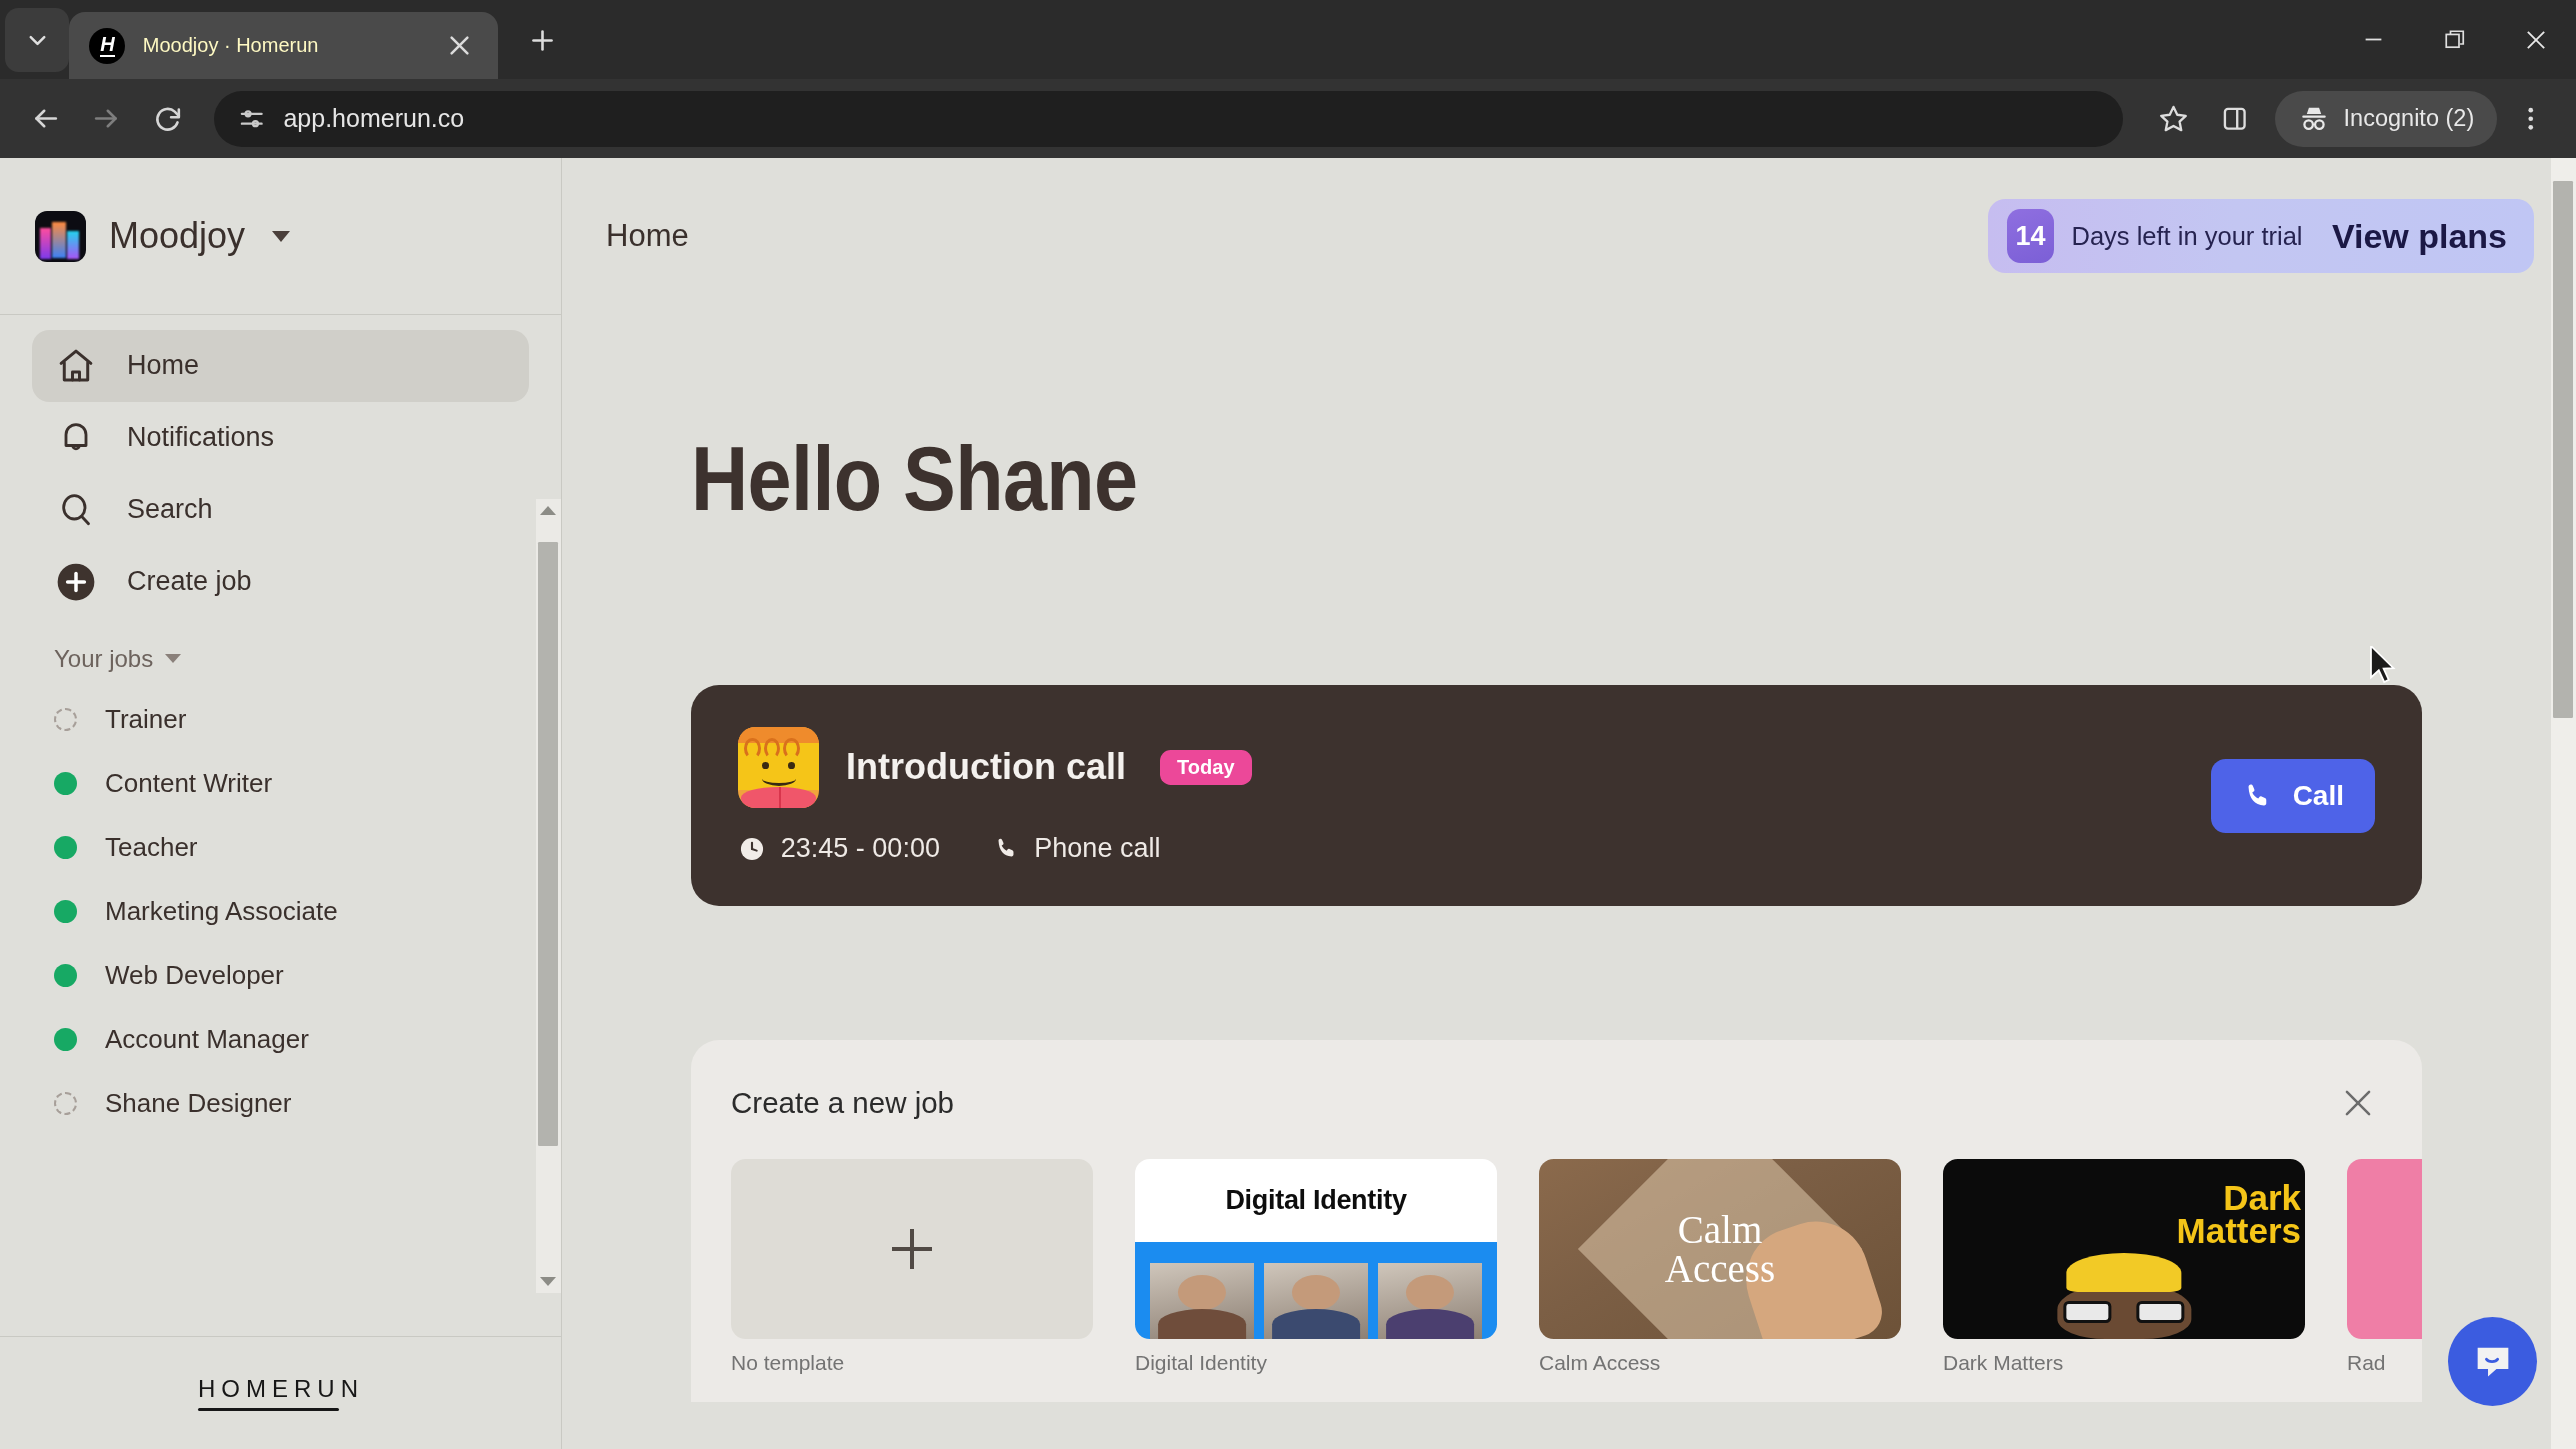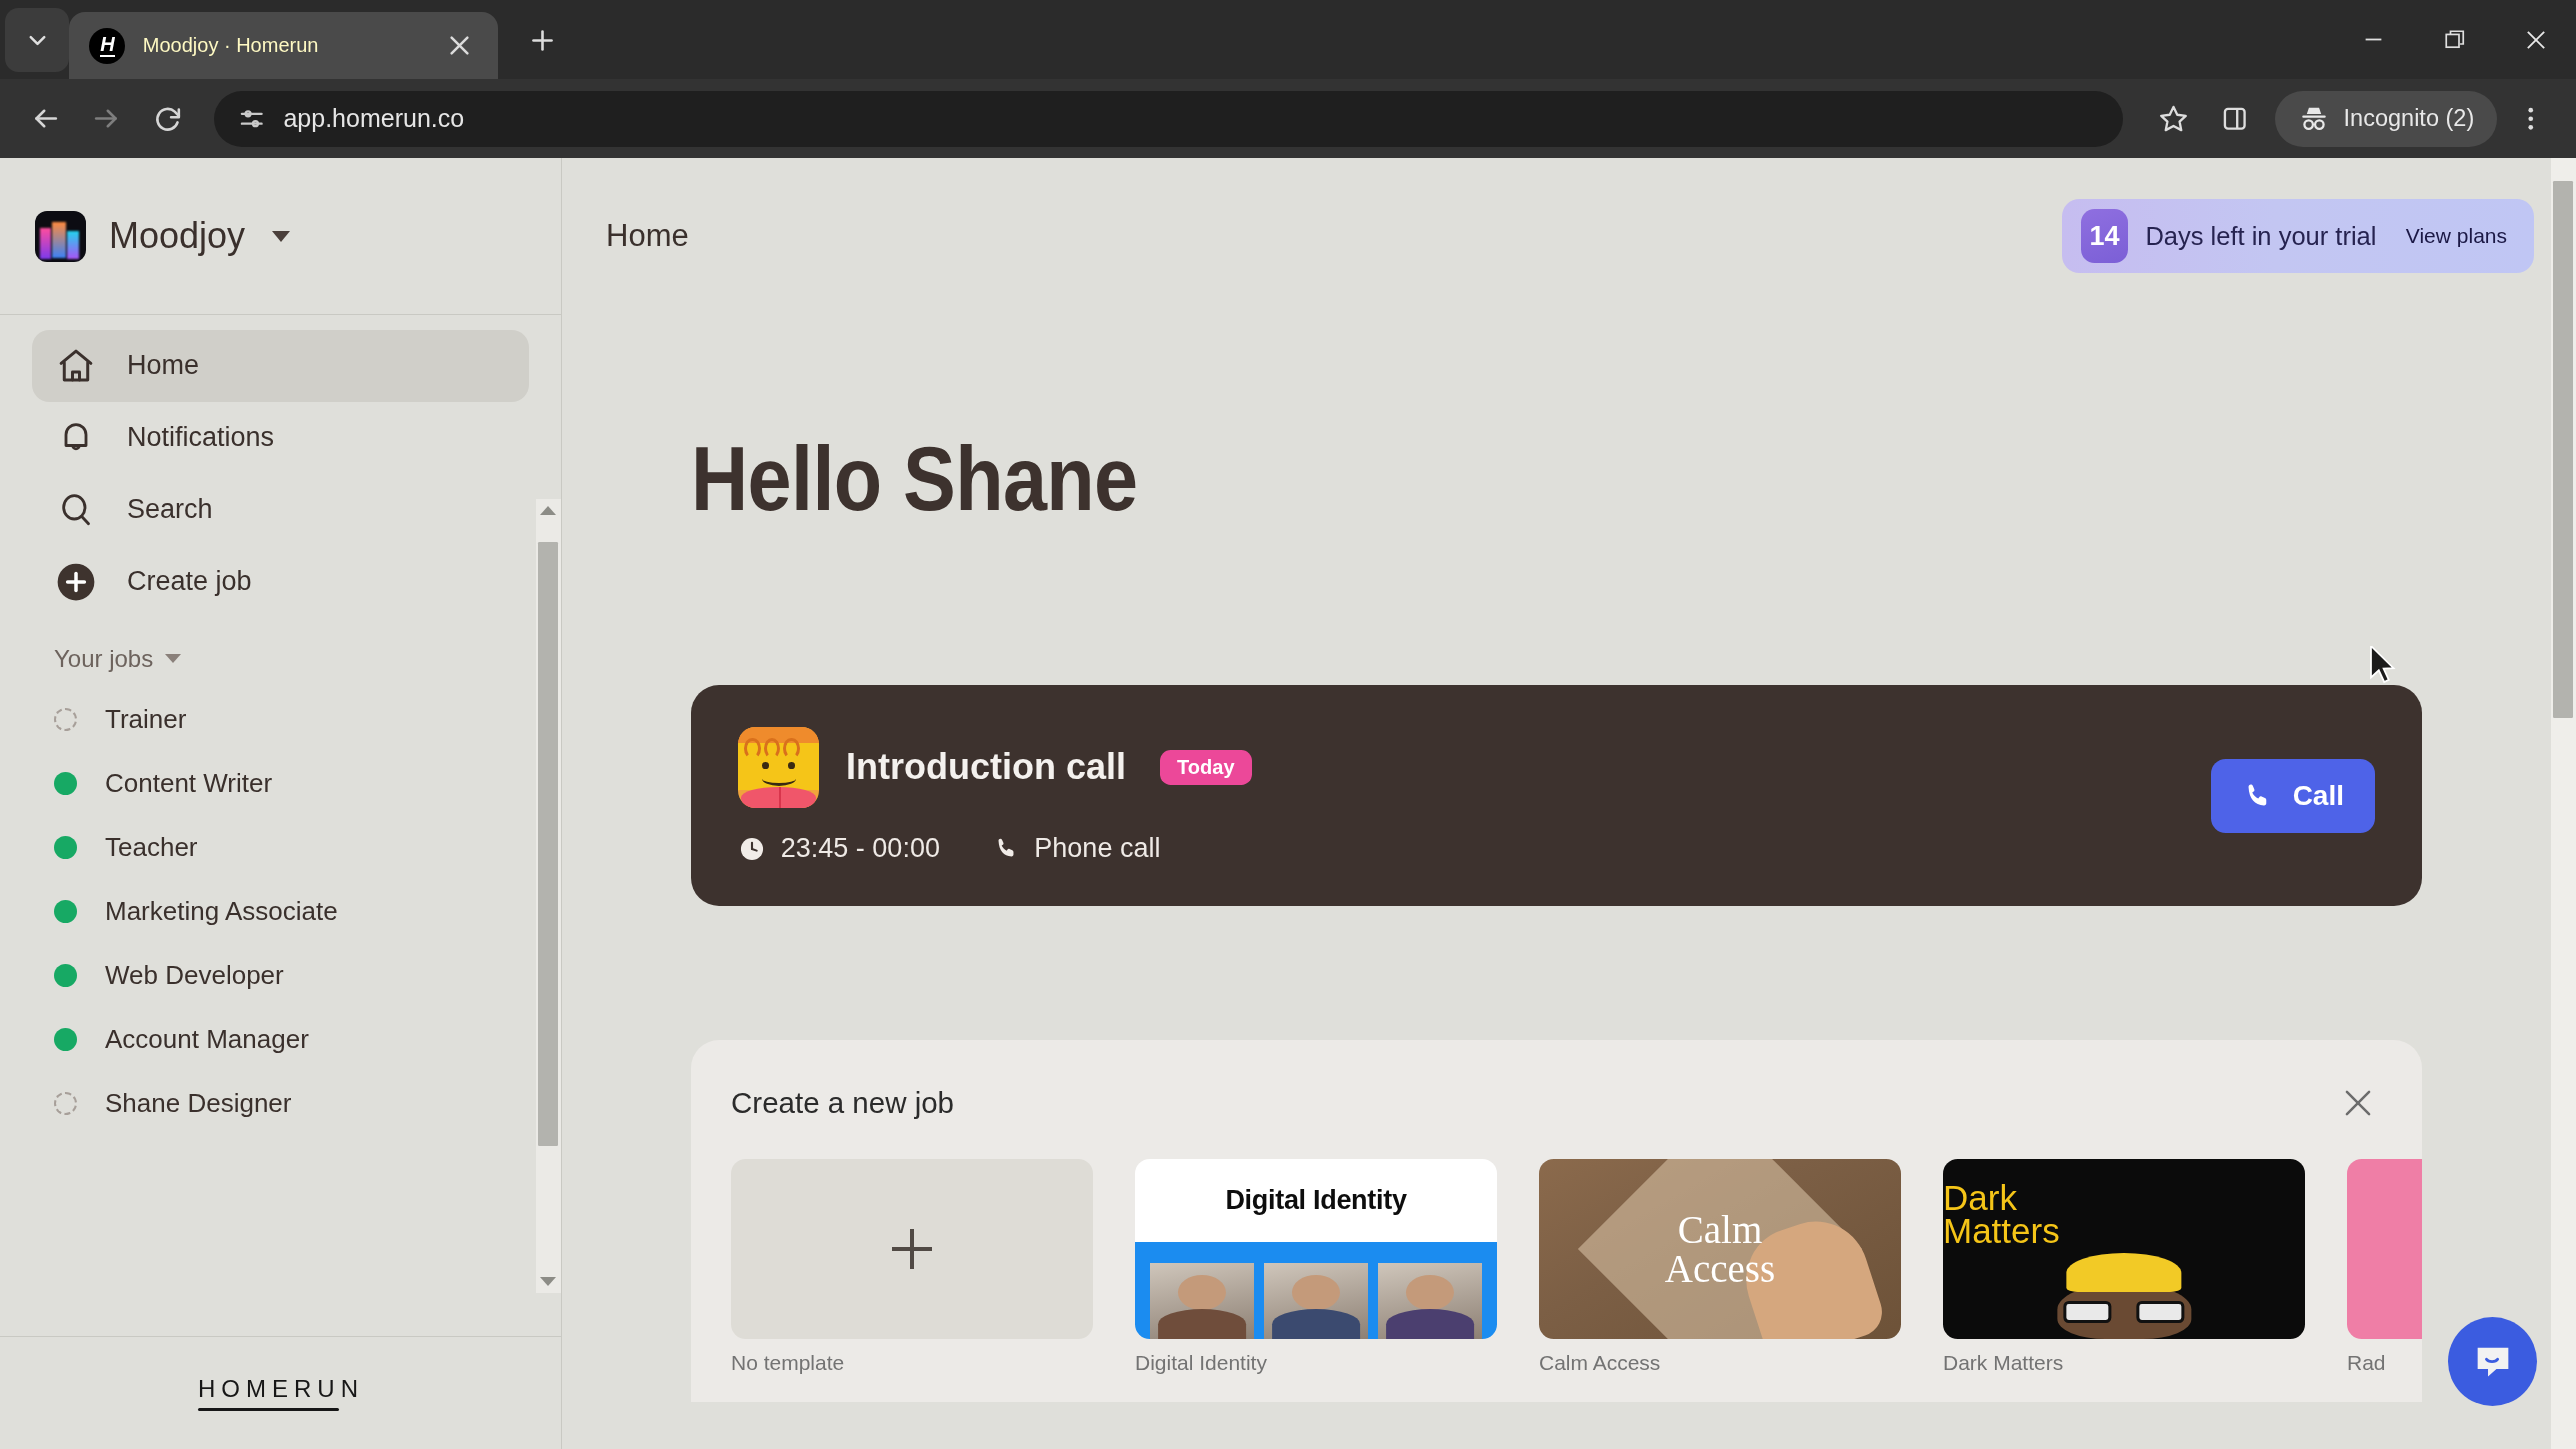--- a/index.html
+++ b/index.html
@@ -135,21 +135,21 @@
     background:linear-gradient(90deg,#c6bdf0 0%, #c3c6f2 45%, #c0c6f4 100%);
     display:flex; align-items:center; padding:0 19px; gap:17.4px;
   }
   #trial-badge {
     width:47px; height:54px; border-radius:13.4px;
     background:linear-gradient(160deg,#8f6fe0,#7b5fd6);
     display:flex; align-items:center; justify-content:center;
     color:#fff; font-size:27px; font-weight:600;
   }
   #trial-text { font-size:25.5px; color:#262350; }
-  #trial-cta { font-size:21px; color:#1b1845; font-weight:400; margin-left:12px; margin-right:8px; }
+  #trial-cta { font-size:34px; color:#1b1845; font-weight:700; margin-left:12px; margin-right:8px; }
 
   #content { padding:0 42px; position:relative; }
   #greeting {
     font-size:90px; font-weight:800; color:#3d322e; letter-spacing:-0.7px;
     margin-top:114px; margin-left:85px;
     transform:scaleX(0.88); transform-origin:left center;
   }
 
   
   #event-card {
@@ -221,22 +221,22 @@
   .ca-bg { position:absolute; inset:0; background:linear-gradient(150deg,#8b6a4c 0%,#7c5f45 40%,#6d5238 100%); }
   .ca-diamond { position:absolute; left:50%; top:50%; width:201px; height:201px;
     transform:translate(-50%,-50%) rotate(45deg); background:rgba(222,200,172,0.55); }
   .ca-hand { position:absolute; right:8%; bottom:-6%; width:34%; height:70%;
     background:#d5a77e; border-radius:42% 42% 20% 20%; transform:rotate(-18deg); }
   .ca-text { position:absolute; inset:0; display:flex; flex-direction:column;
     align-items:center; justify-content:center; color:#fff;
     font-family:"Liberation Serif", serif; font-size:39px; line-height:1.0; font-weight:400; }
 
   .dm-bg { position:absolute; inset:0; background:#0b0b0b; }
-  .dm-text { position:absolute; left:0; right:16px; top:12%; text-align:left; color:#f5c518;
-    font-size:35px; font-weight:400; line-height:0.95; }
+  .dm-text { position:absolute; left:0; right:4px; top:12%; text-align:right; color:#f5c518;
+    font-size:35px; font-weight:700; line-height:0.95; }
   .dm-char { position:absolute; left:50%; bottom:0; width:44%; height:48%; transform:translateX(-50%); }
   .dm-cap { position:absolute; left:14%; right:14%; top:0; height:46%; background:#f2ca26; border-radius:50% 50% 10% 10%; }
   .dm-head { position:absolute; left:8%; right:8%; top:36%; bottom:0; background:#6a4a33; border-radius:46% 46% 36% 36%; }
   .dm-glass { position:absolute; top:56%; width:30%; height:26%; background:#e9e9e9;
     border:3.4px solid #111; border-radius:5.4px; }
   .dm-g1 { left:12%; } .dm-g2 { right:12%; }
 
   .rad-bg { position:absolute; inset:0; background:#ef7ea6; }
 
   

